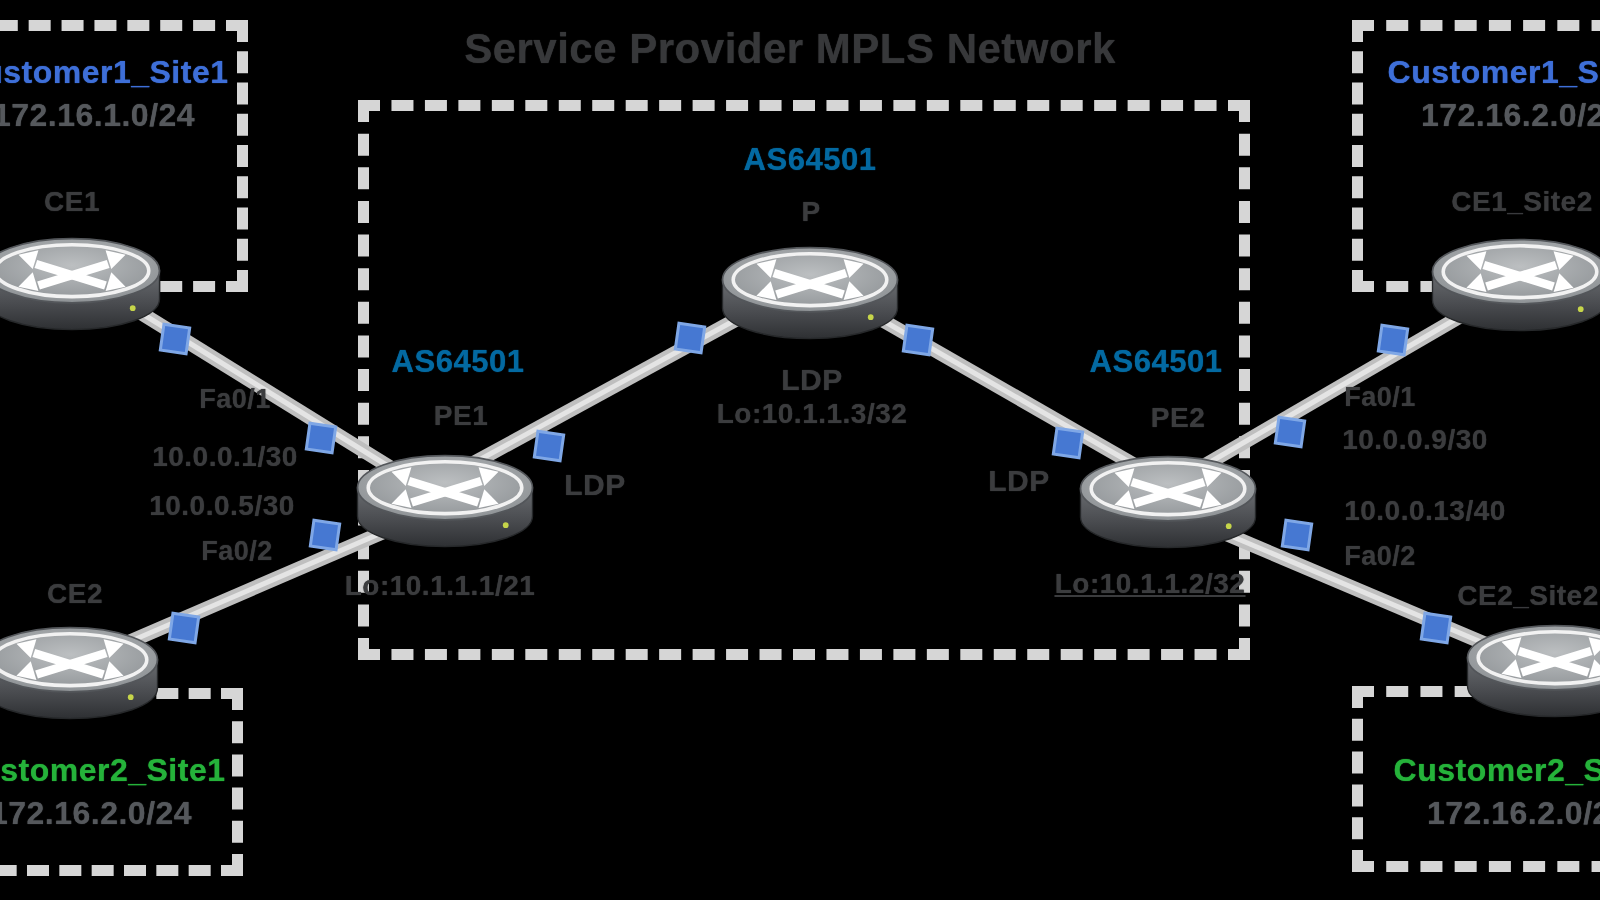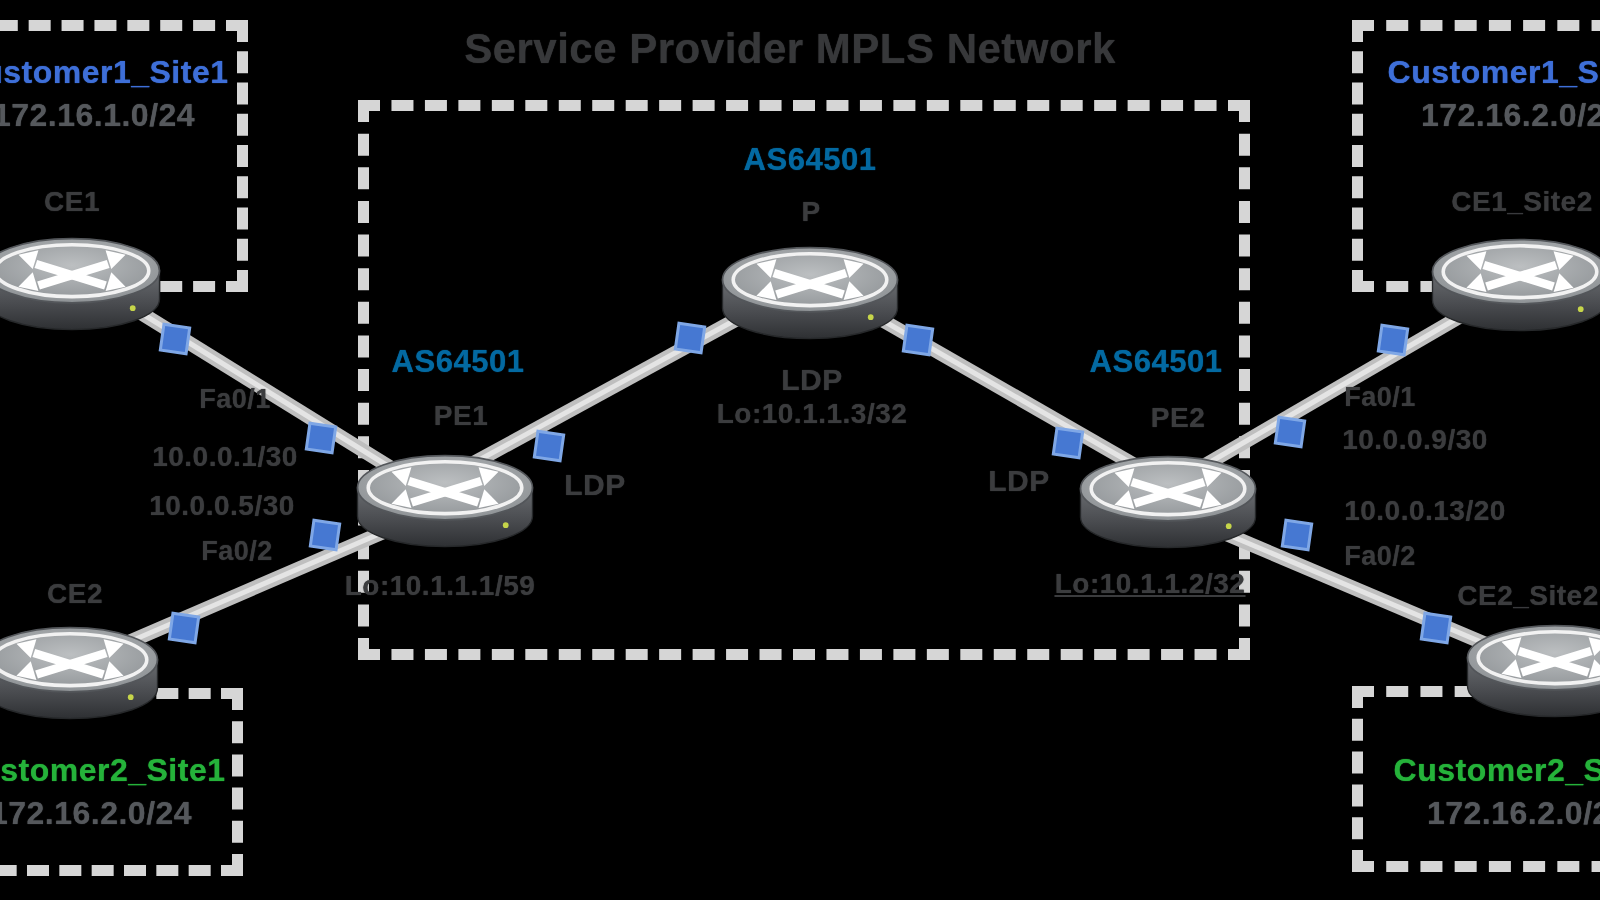--- a/index.html
+++ b/index.html
@@ -139,21 +139,21 @@
   <span class="t orange as" style="left:1156px;top:344px;">AS64501</span>
 
   <span class="t dark rlabel" style="left:811px;top:196px;">P</span>
   <span class="t dark rlabel" style="left:436px;top:400px;margin-left:25px;">PE1</span>
   <span class="t dark rlabel" style="left:1170px;top:402px;margin-left:8px;">PE2</span>
 
   <span class="t dark ldp" style="left:595px;top:468px;">LDP</span>
   <span class="t dark ldp" style="left:812px;top:363px;">LDP</span>
   <span class="t dark ldp" style="left:1019px;top:464px;">LDP</span>
 
-  <span class="t dark lo" style="left:440px;top:570px;">Lo:10.1.1.1/59</span>
+  <span class="t dark lo" style="left:440px;top:570px;">Lo:10.1.1.1/21</span>
   <span class="t dark lo" style="left:812px;top:398px;">Lo:10.1.1.3/32</span>
   <span class="t dark lo" style="left:1150px;top:568px;text-decoration:underline;">Lo:10.1.1.2/32</span>
 
   <span class="t blue site" style="left:94px;top:54px;">Customer1_Site1</span>
   <span class="t gray site" style="left:94px;top:97px;">172.16.1.0/24</span>
   <span class="t dark rlabel" style="left:72px;top:186px;">CE1</span>
 
   <span class="t dark rlabel" style="left:75px;top:578px;">CE2</span>
   <span class="t green site" style="left:91px;top:752px;">Customer2_Site1</span>
   <span class="t gray site" style="left:91px;top:795px;">172.16.2.0/24</span>
@@ -166,16 +166,16 @@
   <span class="t green site" style="left:1528px;top:752px;">Customer2_Site2</span>
   <span class="t gray site" style="left:1528px;top:795px;">172.16.2.0/24</span>
 
   <span class="t dark fa" style="left:235px;top:384px;">Fa0/1</span>
   <span class="t dark ip" style="left:225px;top:441px;">10.0.0.1/30</span>
   <span class="t dark ip" style="left:222px;top:490px;">10.0.0.5/30</span>
   <span class="t dark fa" style="left:237px;top:536px;">Fa0/2</span>
 
   <span class="t dark fa" style="left:1380px;top:382px;">Fa0/1</span>
   <span class="t dark ip" style="left:1415px;top:424px;">10.0.0.9/30</span>
-  <span class="t dark ip" style="left:1425px;top:495px;">10.0.0.13/20</span>
+  <span class="t dark ip" style="left:1425px;top:495px;">10.0.0.13/40</span>
   <span class="t dark fa" style="left:1380px;top:541px;">Fa0/2</span>
 
 </div>
 
 </body></html>

